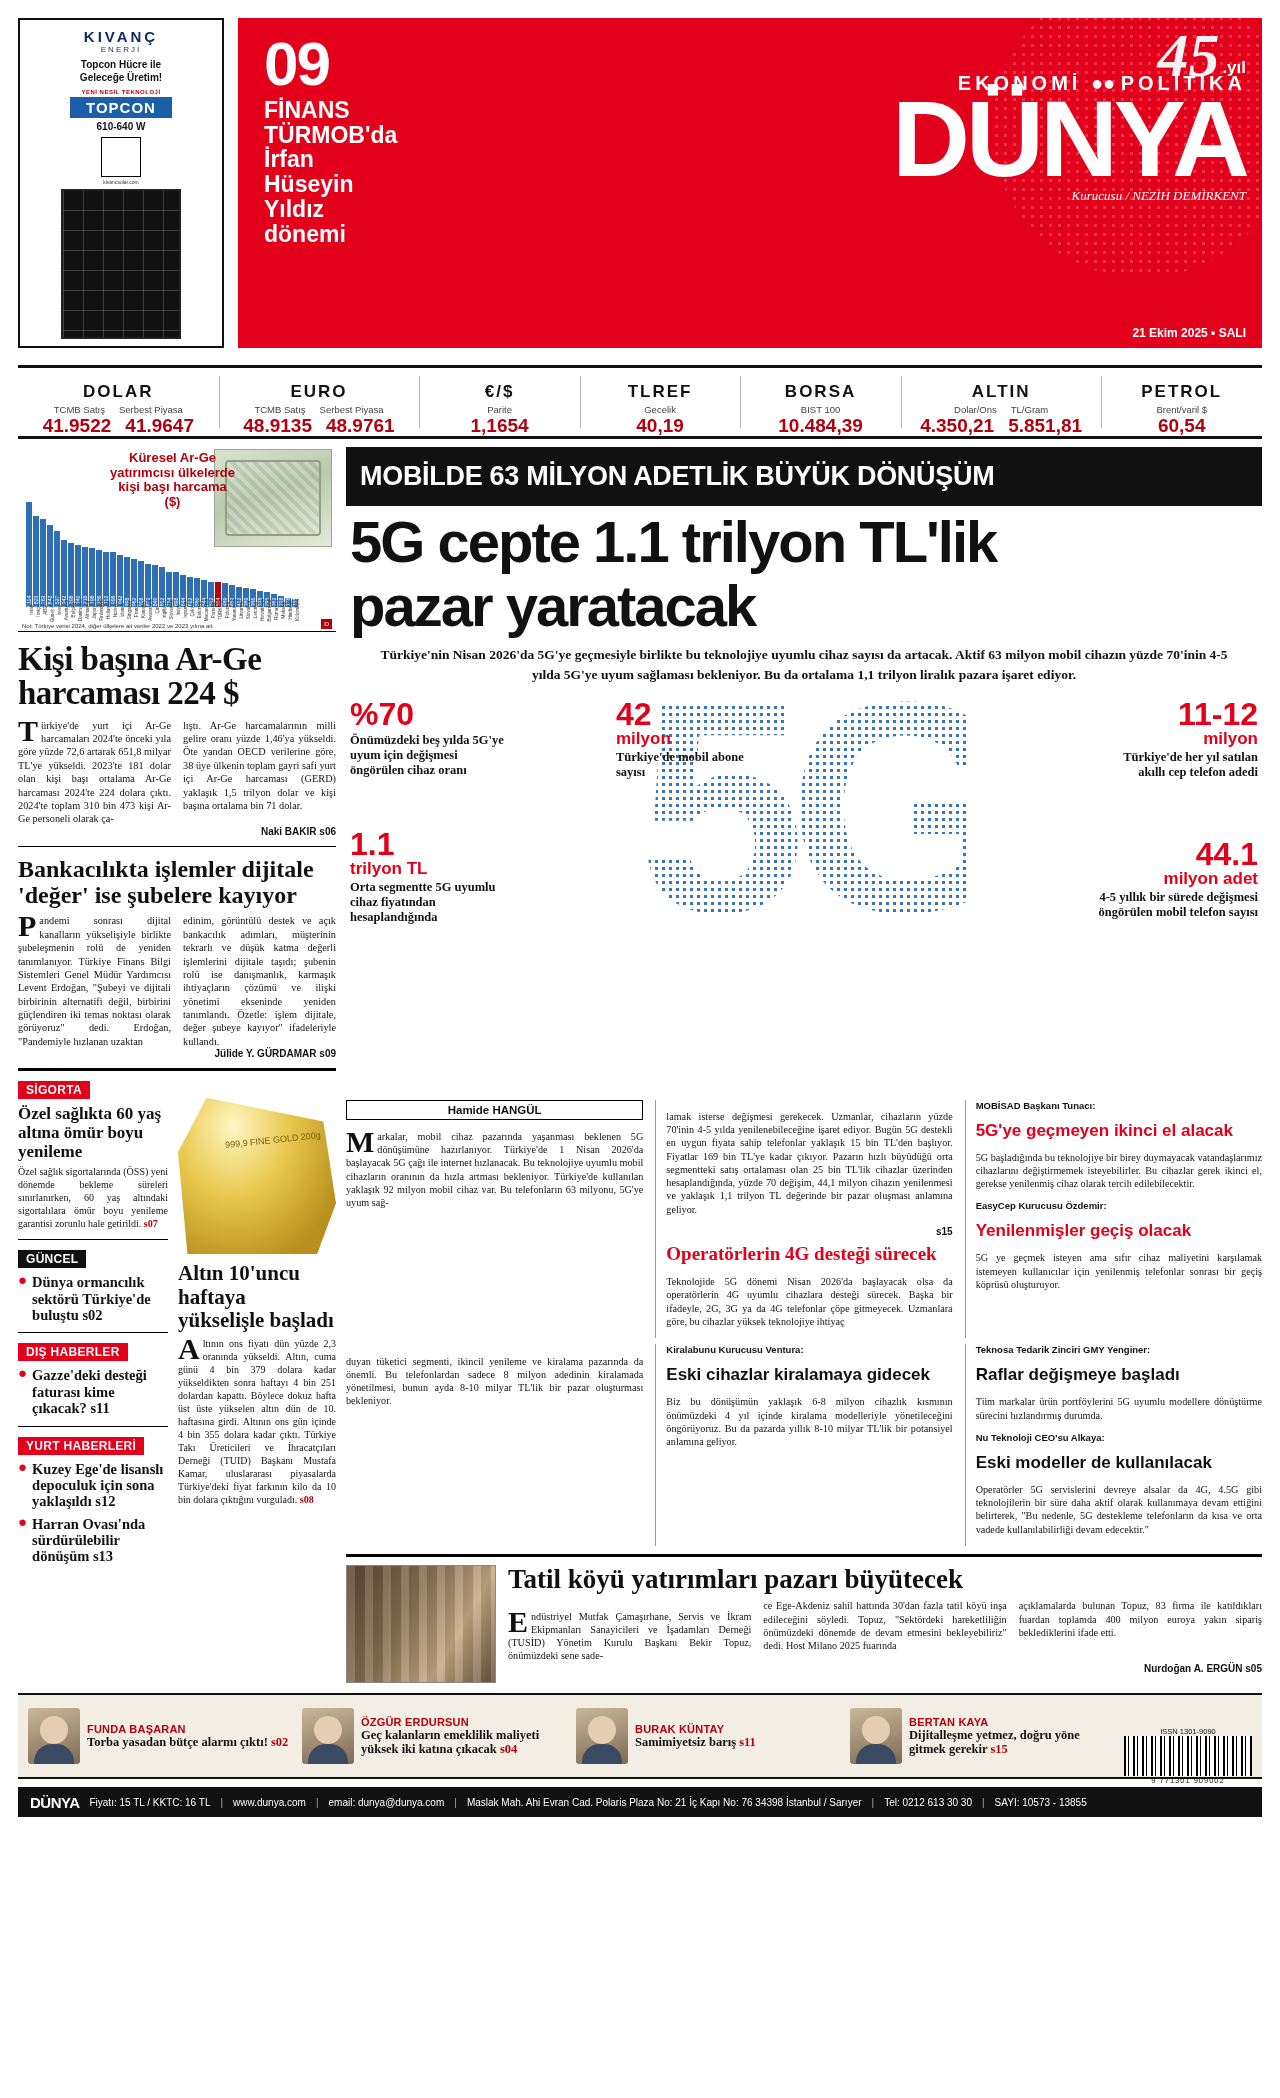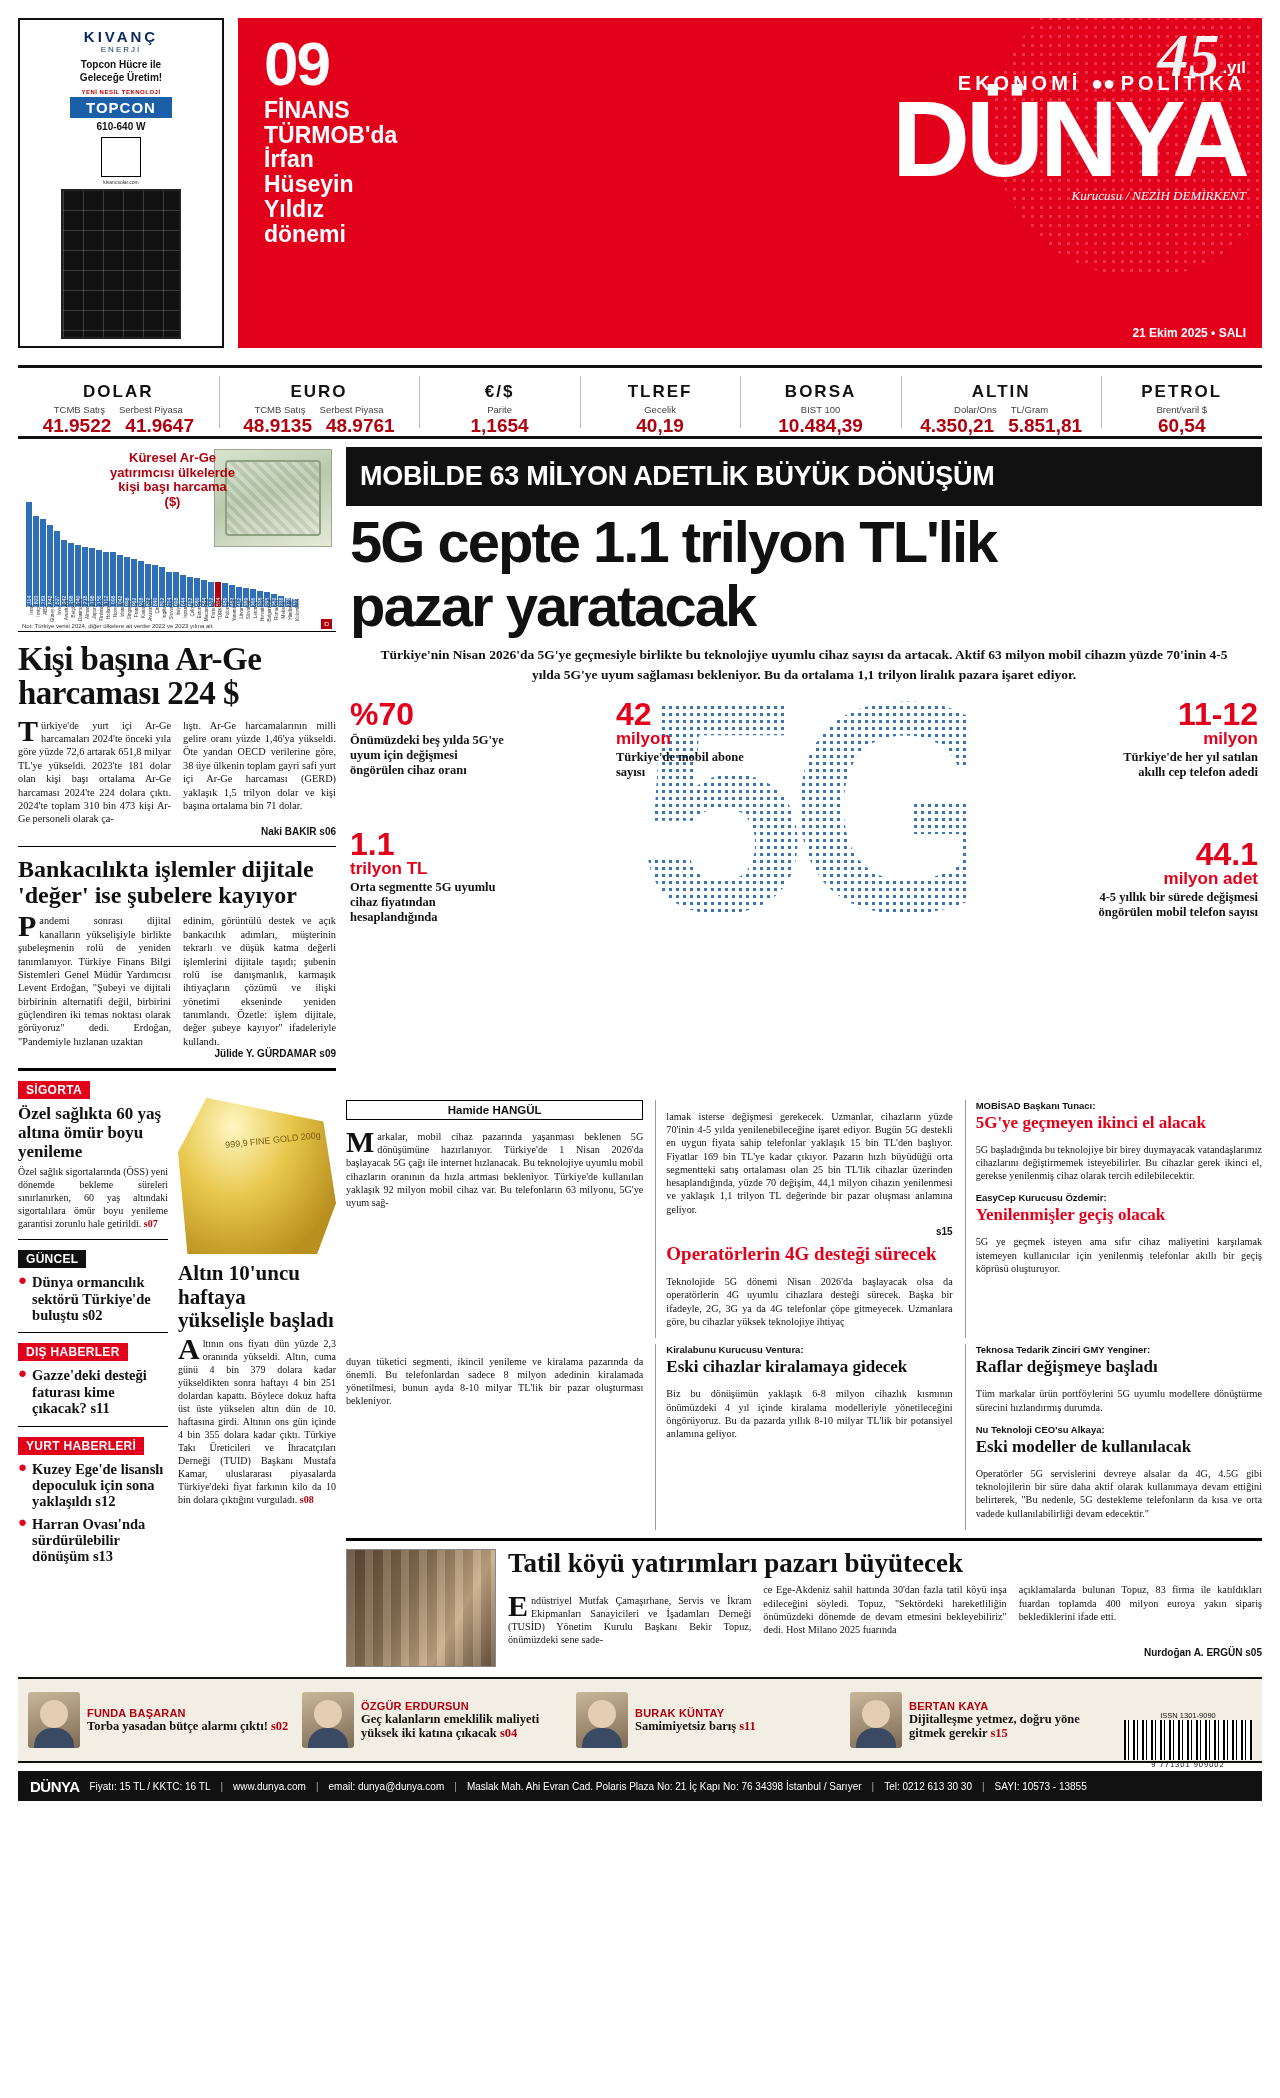--- a/index.html
+++ b/index.html
@@ -197,21 +197,21 @@
   .stat .desc { font-size: 12.5px; font-weight: bold; line-height: 1.22; margin-top: 3px; font-family:"Liberation Serif",serif;}
   .stat.right { text-align: right; }
 
   .colgrid3 { display: grid; grid-template-columns: 1fr 1fr 1fr; gap: 12px; margin-top: 10px; }
   .vline { border-left: 1px solid #999; padding-left: 10px; }
   .small-p { font-size: 10.2px; line-height: 1.3; text-align: justify; }
   .author-box {
     border: 1px solid #000; text-align: center; font-weight: bold; font-size: 11.5px;
     padding: 3px 0; margin-bottom: 6px; font-family:"Liberation Sans",sans-serif;
   }
-  .sub-head { font-family:Liberation Serif, serif; font-weight: bold; font-size: 17px; line-height: 1.1; margin: 3px 0 4px; }
+  .sub-head { font-family:Liberation Sans, sans-serif; font-weight: bold; font-size: 17px; line-height: 1.1; margin: 11px 0 4px; }
   .sub-head.red { color: #e2001a; }
   .tiny-label { font-size: 9.5px; font-weight: bold; font-family:"Liberation Sans",sans-serif; margin-bottom:2px;}
   .op-head { color:#e2001a; font-family:"Liberation Serif",serif; font-weight:bold; font-size: 19px; margin: 6px 0 4px;}
 
   
   .bottom-story { display:flex; gap: 12px; margin-top: 8px; border-top: 3px solid #000; padding-top: 8px;}
   .photo {
     width: 150px; height: 118px; flex: none;
     background: linear-gradient(120deg,#5d4633,#8a7154 40%,#c7ab85 70%,#6b5440);
     position: relative; overflow: hidden; border:1px solid #888;
@@ -686,21 +686,21 @@
           <p class="small-p">Teknolojide 5G dönemi Nisan 2026'da başlayacak olsa da operatörlerin 4G uyumlu cihazlara desteği sürecek. Başka bir ifadeyle, 2G, 3G ya da 4G telefonlar çöpe gitmeyecek. Uzmanlara göre, bu cihazlar yüksek teknolojiye ihtiyaç</p>
         </div>
 
         <div class="vline">
           <div class="tiny-label">MOBİSAD Başkanı Tunacı:</div>
           <div class="sub-head red">5G'ye geçmeyen ikinci el alacak</div>
           <p class="small-p">5G başladığında bu teknolojiye bir birey duymayacak vatandaşlarımız cihazlarını değiştirmemek isteyebilirler. Bu cihazlar gerek ikinci el, gerekse yenilenmiş cihaz olarak tercih edilebilecektir.</p>
 
           <div class="tiny-label" style="margin-top:6px">EasyCep Kurucusu Özdemir:</div>
           <div class="sub-head red">Yenilenmişler geçiş olacak</div>
-          <p class="small-p">5G ye geçmek isteyen ama sıfır cihaz maliyetini karşılamak istemeyen kullanıcılar için yenilenmiş telefonlar akıllı bir geçiş köprüsü oluşturuyor.</p>
+          <p class="small-p">5G ye geçmek isteyen ama sıfır cihaz maliyetini karşılamak istemeyen kullanıcılar için yenilenmiş telefonlar sonrası bir geçiş köprüsü oluşturuyor.</p>
         </div>
       </div>
 
       <div class="colgrid3" style="margin-top:6px;">
         <div>
           <p class="small-p">duyan tüketici segmenti, ikincil yenileme ve kiralama pazarında da önemli. Bu telefonlardan sadece 8 milyon adedinin kiralamada yönetilmesi, bunun ayda 8-10 milyar TL'lik bir pazar oluşturması bekleniyor.</p>
         </div>
         <div class="vline">
           <div class="tiny-label">Kiralabunu Kurucusu Ventura:</div>
           <div class="sub-head">Eski cihazlar kiralamaya gidecek</div>

